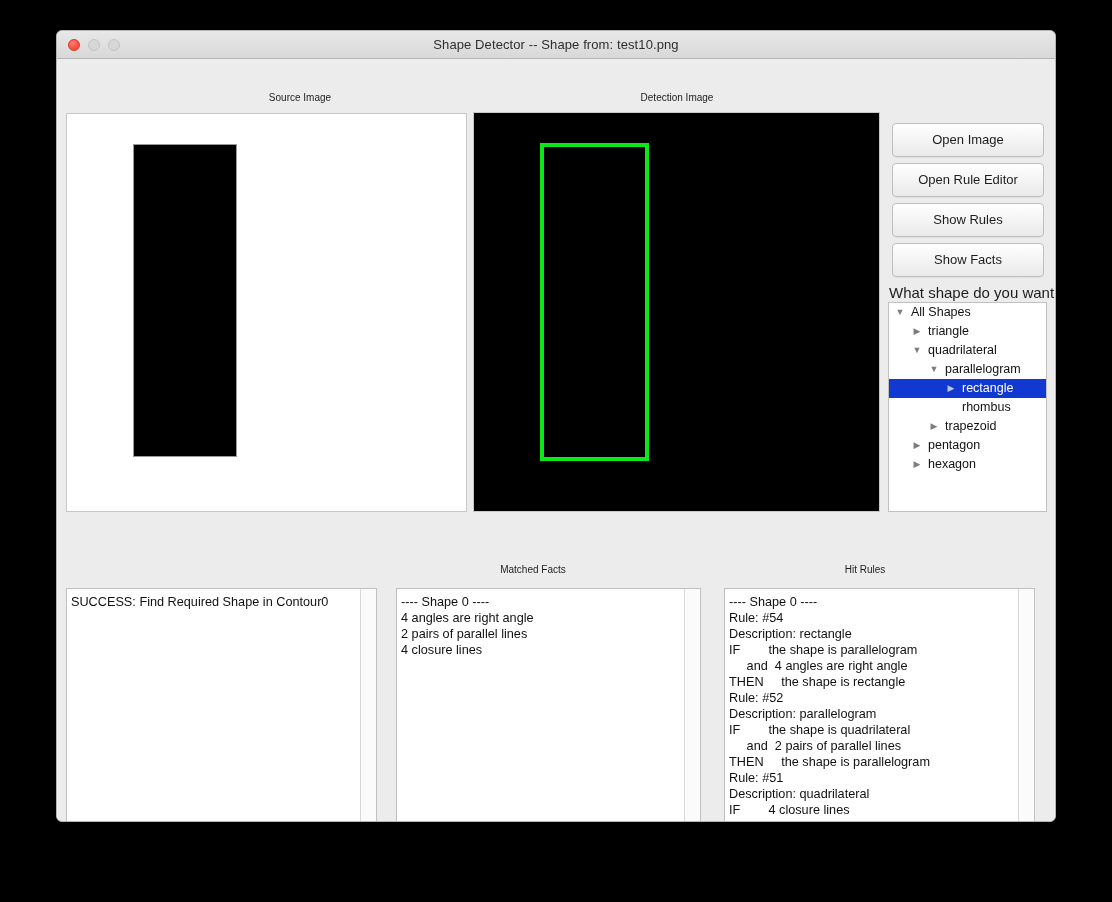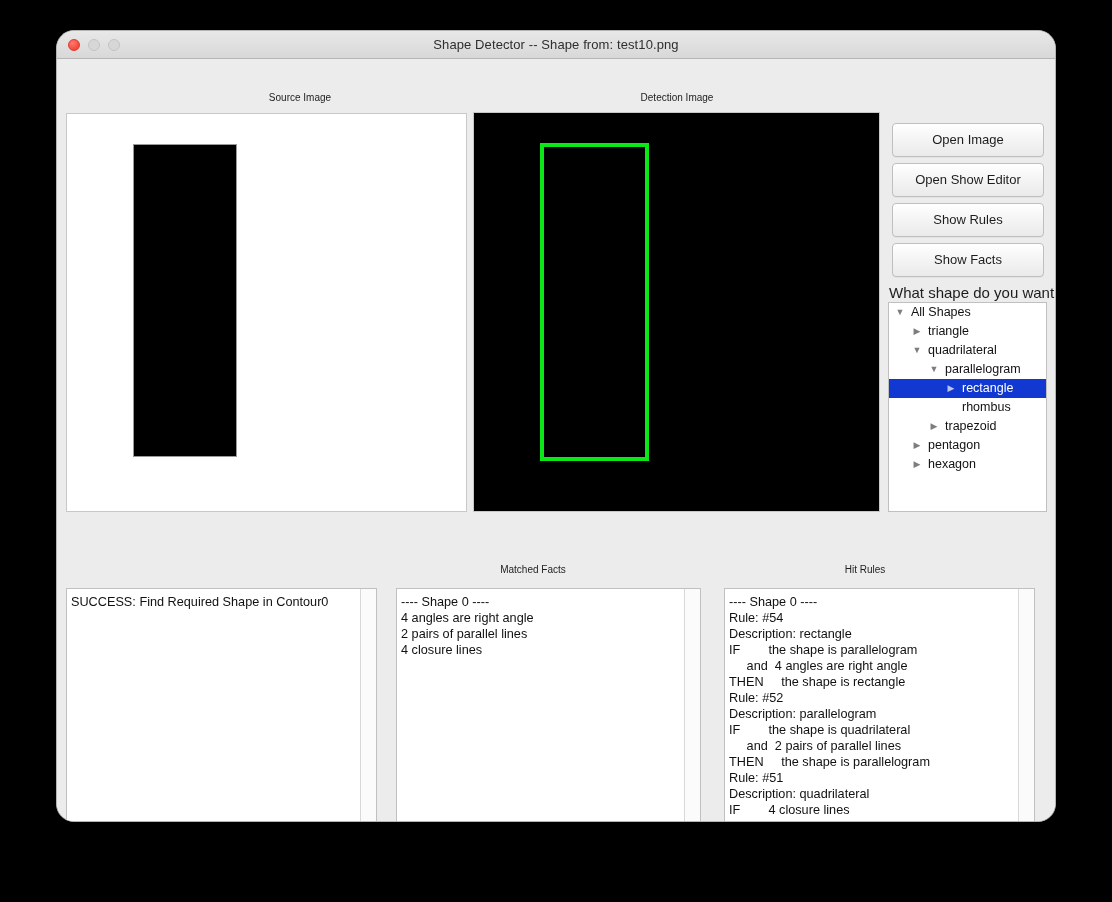--- a/index.html
+++ b/index.html
@@ -18,21 +18,21 @@
 
   
   #window {
     position: absolute;
     left: 56px;
     top: 30px;
     width: 1000px;
     height: 792px;
     background: #ececec;
     border: 1px solid #b4b4b4;
-    border-radius: 18px;
+    border-radius: 6px;
     box-sizing: border-box;
     overflow: hidden;
     box-shadow: 0 2px 8px rgba(0,0,0,0.35);
   }
 
   
   #titlebar {
     position: relative;
     height: 27px;
     background: linear-gradient(to bottom, #e8e8e8 0%, #d8d8d8 100%);
@@ -250,21 +250,21 @@
 
     <div id="source-panel">
       <div id="source-shape"></div>
     </div>
 
     <div id="detect-panel">
       <div id="detect-shape"></div>
     </div>
 
     <button class="side-btn" style="top:64px;">Open Image</button>
-    <button class="side-btn" style="top:104px;">Open Show Editor</button>
+    <button class="side-btn" style="top:104px;">Open Rule Editor</button>
     <button class="side-btn" style="top:144px;">Show Rules</button>
     <button class="side-btn" style="top:184px;">Show Facts</button>
 
     <div id="tree-title">What shape do you want</div>
     <div id="tree-panel">
         <div class="tree-row" style="padding-left: 4px;">
           <span class="twisty">▼</span>
           <span class="tree-label">All Shapes</span>
         </div>
         <div class="tree-row" style="padding-left: 21px;">

